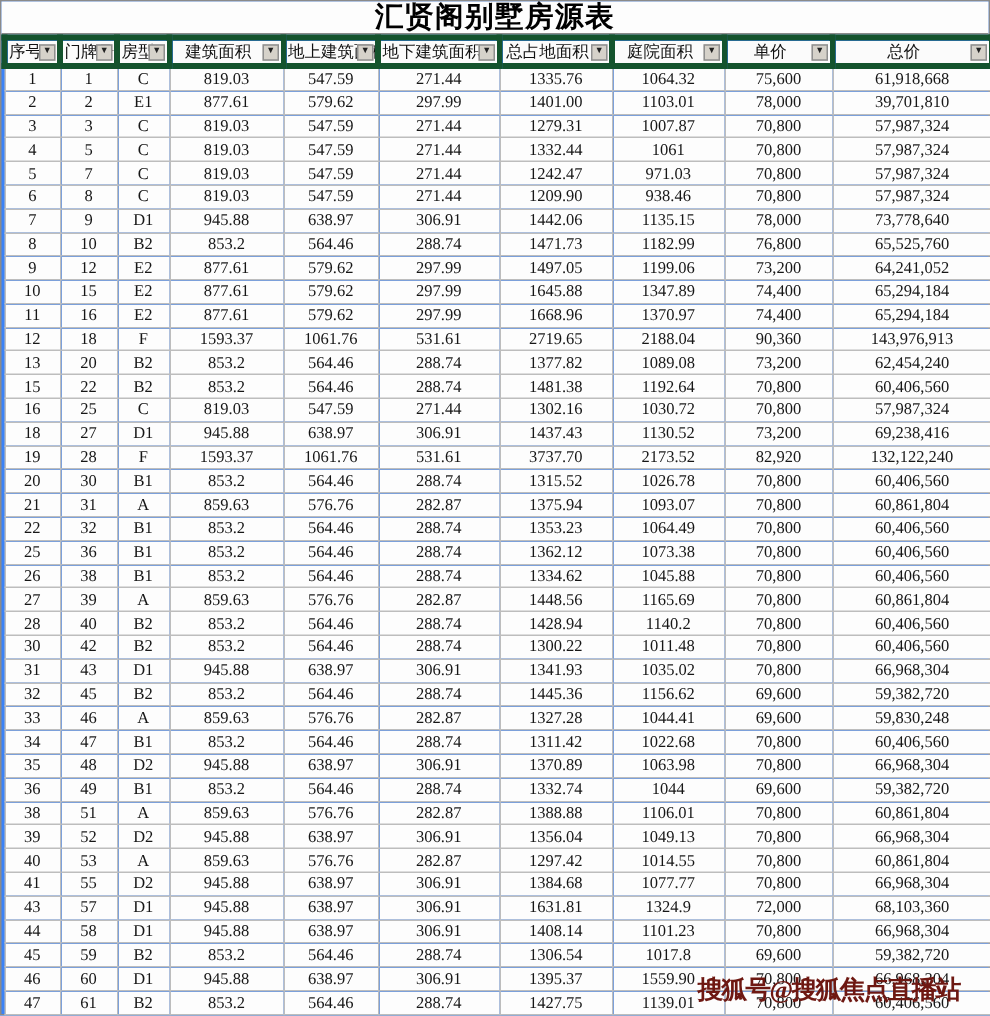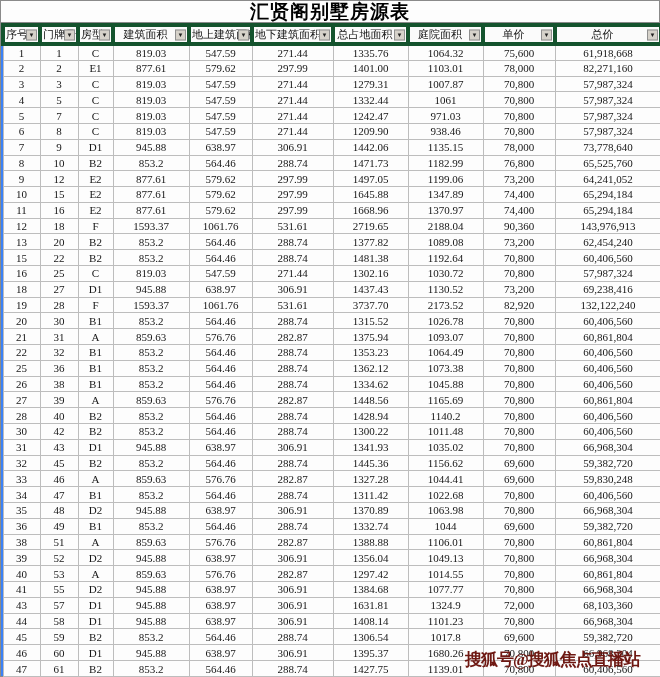--- a/index.html
+++ b/index.html
@@ -163,21 +163,21 @@
         <tr>
           <td>2</td>
           <td>2</td>
           <td>E1</td>
           <td>877.61</td>
           <td>579.62</td>
           <td>297.99</td>
           <td>1401.00</td>
           <td>1103.01</td>
           <td>78,000</td>
-          <td>82,271,160</td>
+          <td>39,701,810</td>
         </tr>
         <tr>
           <td>3</td>
           <td>3</td>
           <td>C</td>
           <td>819.03</td>
           <td>547.59</td>
           <td>271.44</td>
           <td>1279.31</td>
           <td>1007.87</td>
@@ -605,21 +605,21 @@
           <td>59,382,720</td>
         </tr>
         <tr>
           <td>46</td>
           <td>60</td>
           <td>D1</td>
           <td>945.88</td>
           <td>638.97</td>
           <td>306.91</td>
           <td>1395.37</td>
-          <td>1680.26</td>
+          <td>1559.90</td>
           <td>70,800</td>
           <td>66,968,304</td>
         </tr>
         <tr>
           <td>47</td>
           <td>61</td>
           <td>B2</td>
           <td>853.2</td>
           <td>564.46</td>
           <td>288.74</td>

